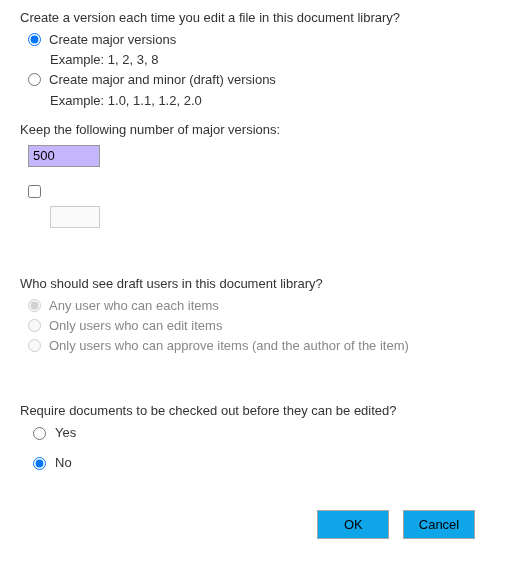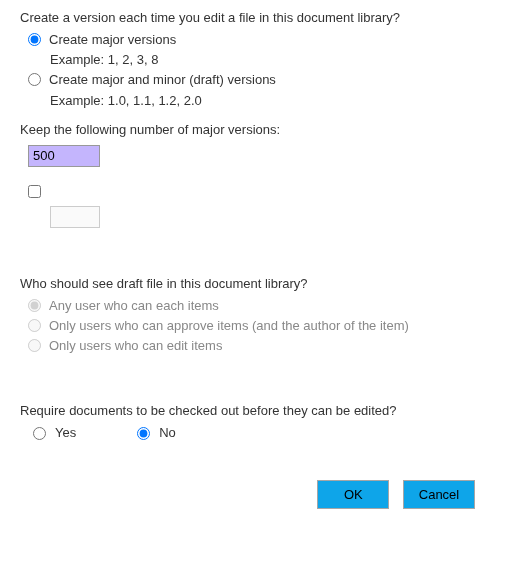--- a/index.html
+++ b/index.html
@@ -32,21 +32,21 @@
   .num-input2 {
     margin: 6px 0 0 30px;
     width: 50px;
     height: 22px;
     border: 1px solid #ccc;
     padding: 2px 4px;
     font-family: inherit;
     font-size: 13px;
   }
   .disabled { color: #888; }
-  .checkout-row { display:flex; align-items:flex-start; gap:6px; margin-left:8px;}
+  .checkout-row { display:flex; align-items:flex-start; gap:14px; margin-left:8px;flex-direction:column;}
   .checkout-row .grp { display:flex; align-items:center; gap:6px; margin-right:50px;}
   .buttons { text-align: right; margin-top: 40px; padding-right: 20px; }
   .btn {
     font-family: inherit;
     font-size: 13px;
     background: #0ea5e9;
     border: 1px solid #a6a6a6;
     padding: 6px 0;
     width: 72px;
     margin-left: 10px;
@@ -76,33 +76,33 @@
   <div class="question">Keep the following number of major versions:</div>
   <input class="num-input hl" value="500" style="">
 
   <div class="opt-row">
     <input type="checkbox" style="">
   </div>
   <input class="num-input2" disabled="" value="" style="">
 </div>
 
 <div class="section">
-  <div class="question">Who should see draft file in this document library?</div>
+  <div class="question">Who should see draft users in this document library?</div>
 
   <div class="opt-row disabled">
     <input type="radio" name="ds" checked="" disabled="" style="">
     <span class="opt-text">Any user who can each items</span>
   </div>
   <div class="opt-row disabled">
     <input type="radio" name="ds" disabled="" style="">
-    <span class="opt-text">Only users who can approve items (and the author of the item)</span>
+    <span class="opt-text">Only users who can edit items</span>
   </div>
   <div class="opt-row disabled">
     <input type="radio" name="ds" disabled="" style="">
-    <span class="opt-text">Only users who can edit items</span>
+    <span class="opt-text">Only users who can approve items (and the author of the item)</span>
   </div>
 </div>
 
 <div class="section" style="margin-bottom:20px;">
   <div class="question">Require documents to be checked out before they can be edited?</div>
   <div class="checkout-row">
     <div class="grp">
       <input type="radio" name="co" style="">
       <span>Yes</span>
     </div>

